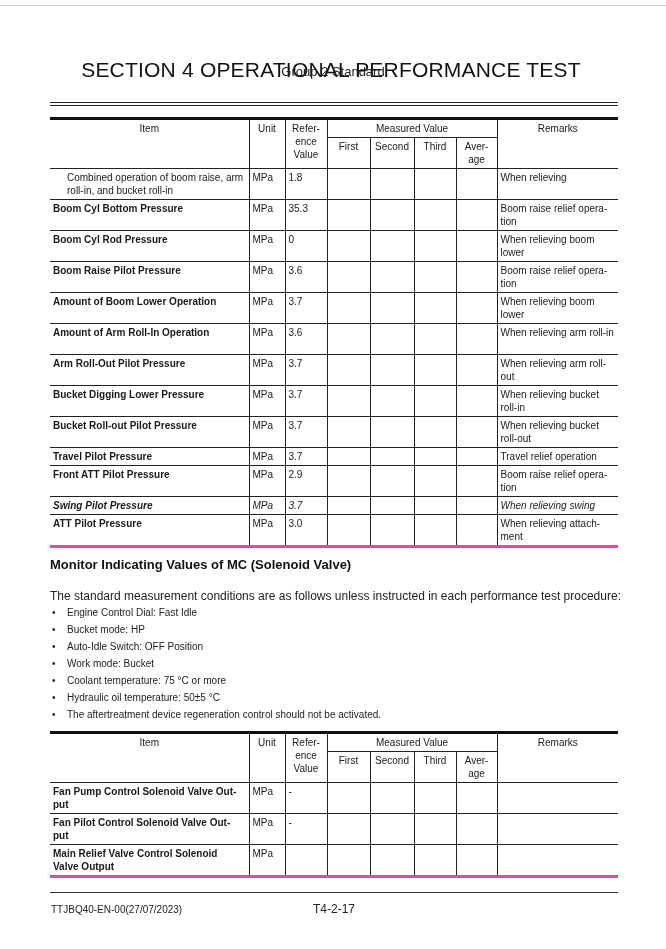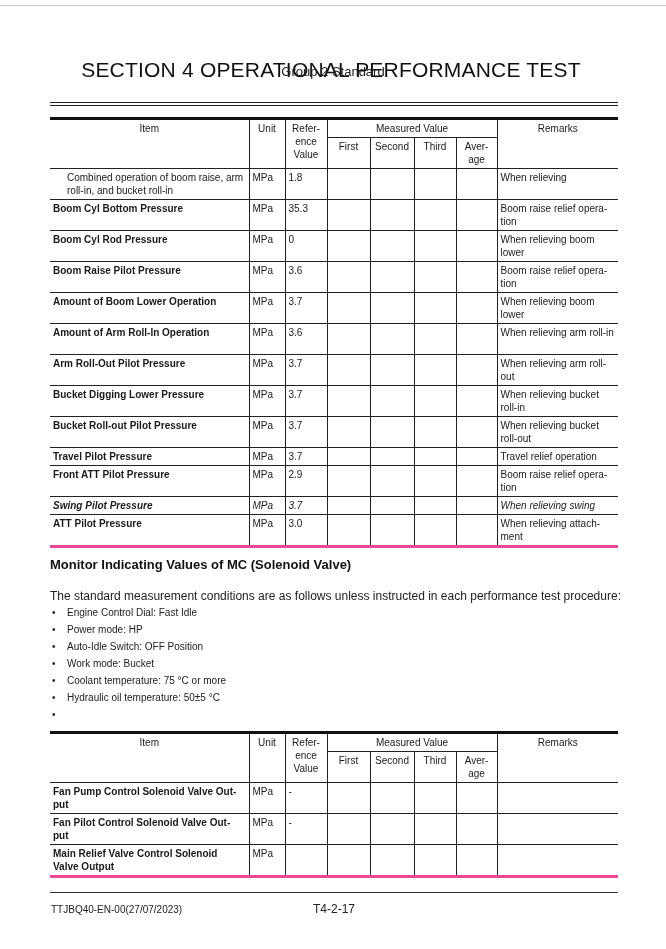--- a/index.html
+++ b/index.html
@@ -201,26 +201,26 @@
         <td>When relieving attach-ment</td>
       </tr>
     </tbody>
 </table>
 
 <div class="h2">Monitor Indicating Values of MC (Solenoid Valve)</div>
 <div class="intro">The standard measurement conditions are as follows unless instructed in each performance test procedure:</div>
 
 <ul class="cond">
   <li><span class="bullet">•</span><span>Engine Control Dial: Fast Idle</span></li>
-  <li><span class="bullet">•</span><span>Power mode: HP</span></li>
+  <li><span class="bullet">•</span><span>Bucket mode: HP</span></li>
   <li><span class="bullet">•</span><span>Auto-Idle Switch: OFF Position</span></li>
   <li><span class="bullet">•</span><span>Work mode: Bucket</span></li>
   <li><span class="bullet">•</span><span>Coolant temperature: 75 °C or more</span></li>
   <li><span class="bullet">•</span><span>Hydraulic oil temperature: 50±5 °C</span></li>
-  <li><span class="bullet">•</span></li>
+  <li><span class="bullet">•</span><span>The aftertreatment device regeneration control should not be activated.</span></li>
 </ul>
 
 <table class="spec" id="table2" style="top:731px">
   <colgroup>
     <col style="width:199px">
       <col style="width:36px">
       <col style="width:42px">
     <col style="width:43px">
       <col style="width:44px">
       <col style="width:42px">

